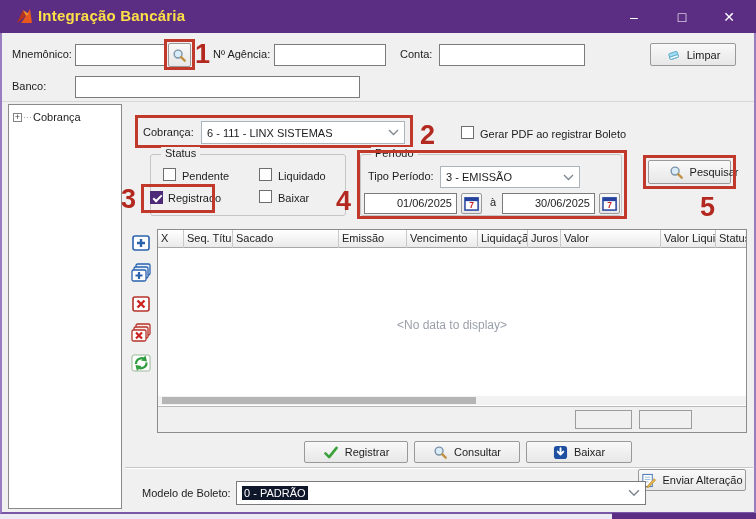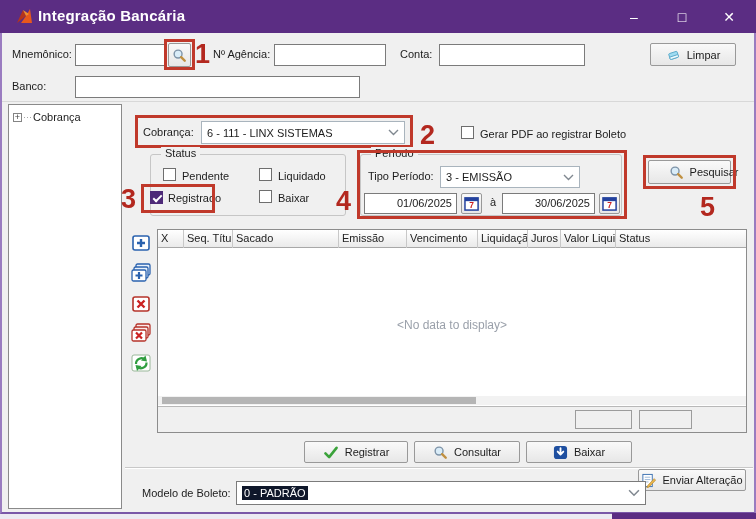--- a/index.html
+++ b/index.html
@@ -2,21 +2,21 @@
 <html><head>
 <meta charset="utf-8">
 <style>
   html,body{margin:0;padding:0;background:#dcd6e8;}
   *{box-sizing:border-box;}
   #stage{position:relative;width:756px;height:519px;overflow:hidden;
          font-family:"Liberation Sans",sans-serif;background:#eceaf2;}
   .win{position:absolute;left:0;top:0;width:756px;height:514px;background:#f0f0f0;
        border-left:2px solid #9a7cc0;border-right:2px solid #9a7cc0;border-bottom:2px solid #7a58a8;}
   .titlebar{position:absolute;left:-2px;top:0;width:756px;height:33px;background:#5b2d83;}
-  .title-text{position:absolute;left:38px;top:7px;font-size:15px;font-weight:bold;color:#ffffff;letter-spacing:.2px;}
+  .title-text{position:absolute;left:38px;top:7px;font-size:15px;font-weight:bold;color:#fde047;letter-spacing:.2px;}
   .win-ctrl{position:absolute;top:0;width:40px;height:33px;color:#fff;display:flex;align-items:center;justify-content:center;font-size:14px;}
   .logo{position:absolute;left:16px;top:8px;}
   .lbl{position:absolute;font-size:11px;color:#1c1c1c;white-space:nowrap;}
   .tb{position:absolute;background:#fff;border:1px solid #7b7b7b;font-size:11px;padding:0 4px;color:#222;}
   .btn{position:absolute;display:flex;align-items:center;justify-content:center;gap:6px;
        background:linear-gradient(#f9f9f9,#e7e7e7);border:1px solid #999;border-radius:2px;
        font-size:11px;color:#1c1c1c;cursor:default;}
   .combo{position:absolute;background:#fff;border:1px solid #a9b4bd;display:flex;align-items:center;
          padding:0 5px;font-size:11px;color:#1c1c1c;}
   .combo .chev{margin-left:auto;}
@@ -234,20 +234,21 @@
 
   <div class="grid">
     <div class="ghead">
       <span class="hcell c0">X</span>
       <span class="hcell c1">Seq. Títul</span>
       <span class="hcell c2">Sacado</span>
       <span class="hcell c3">Emissão</span>
       <span class="hcell c4">Vencimento</span>
       <span class="hcell c5">Liquidação</span>
       <span class="hcell c6">Juros</span>
+      <span class="hcell c7">Valor</span>
       <span class="hcell c8">Valor Liquid</span>
       <span class="hcell c9">Status</span>
     </div>
     <div class="empty-text">&lt;No data to display&gt;</div>
     <div class="hscroll">
       <div class="hthumb"></div>
     </div>
     <div class="gfoot">
       <span class="fbox" style="left:417px;width:57px;"></span>
       <span class="fbox" style="left:481px;width:53px;"></span>

